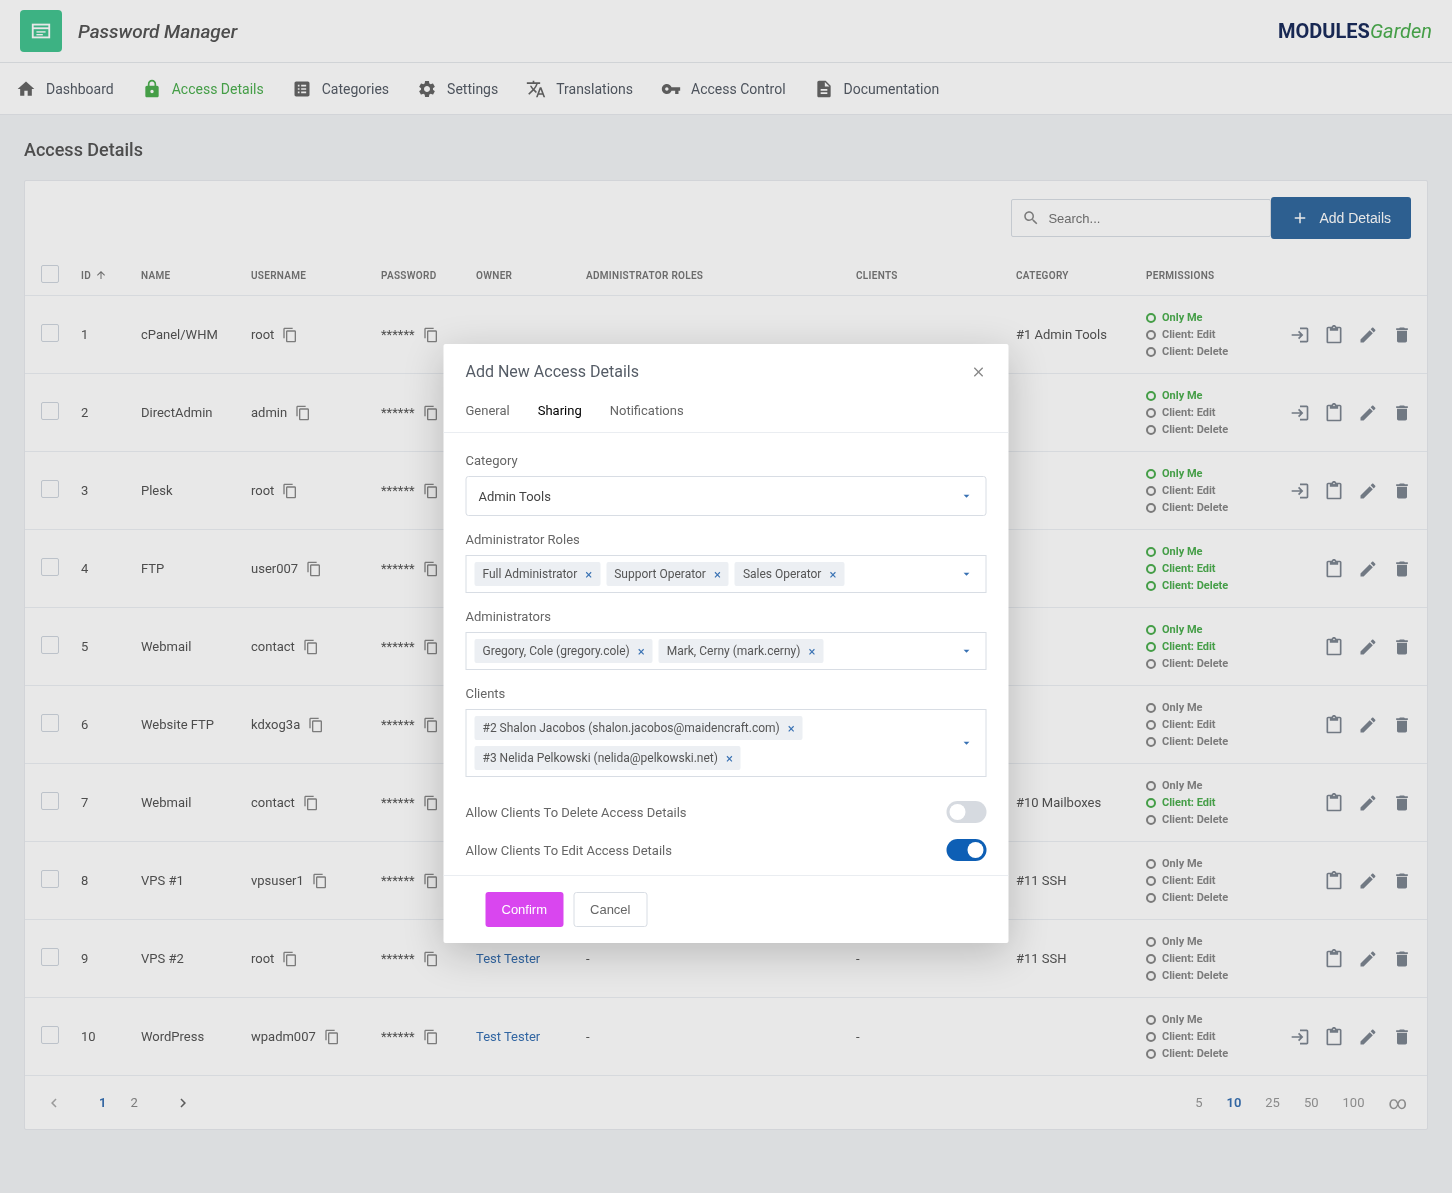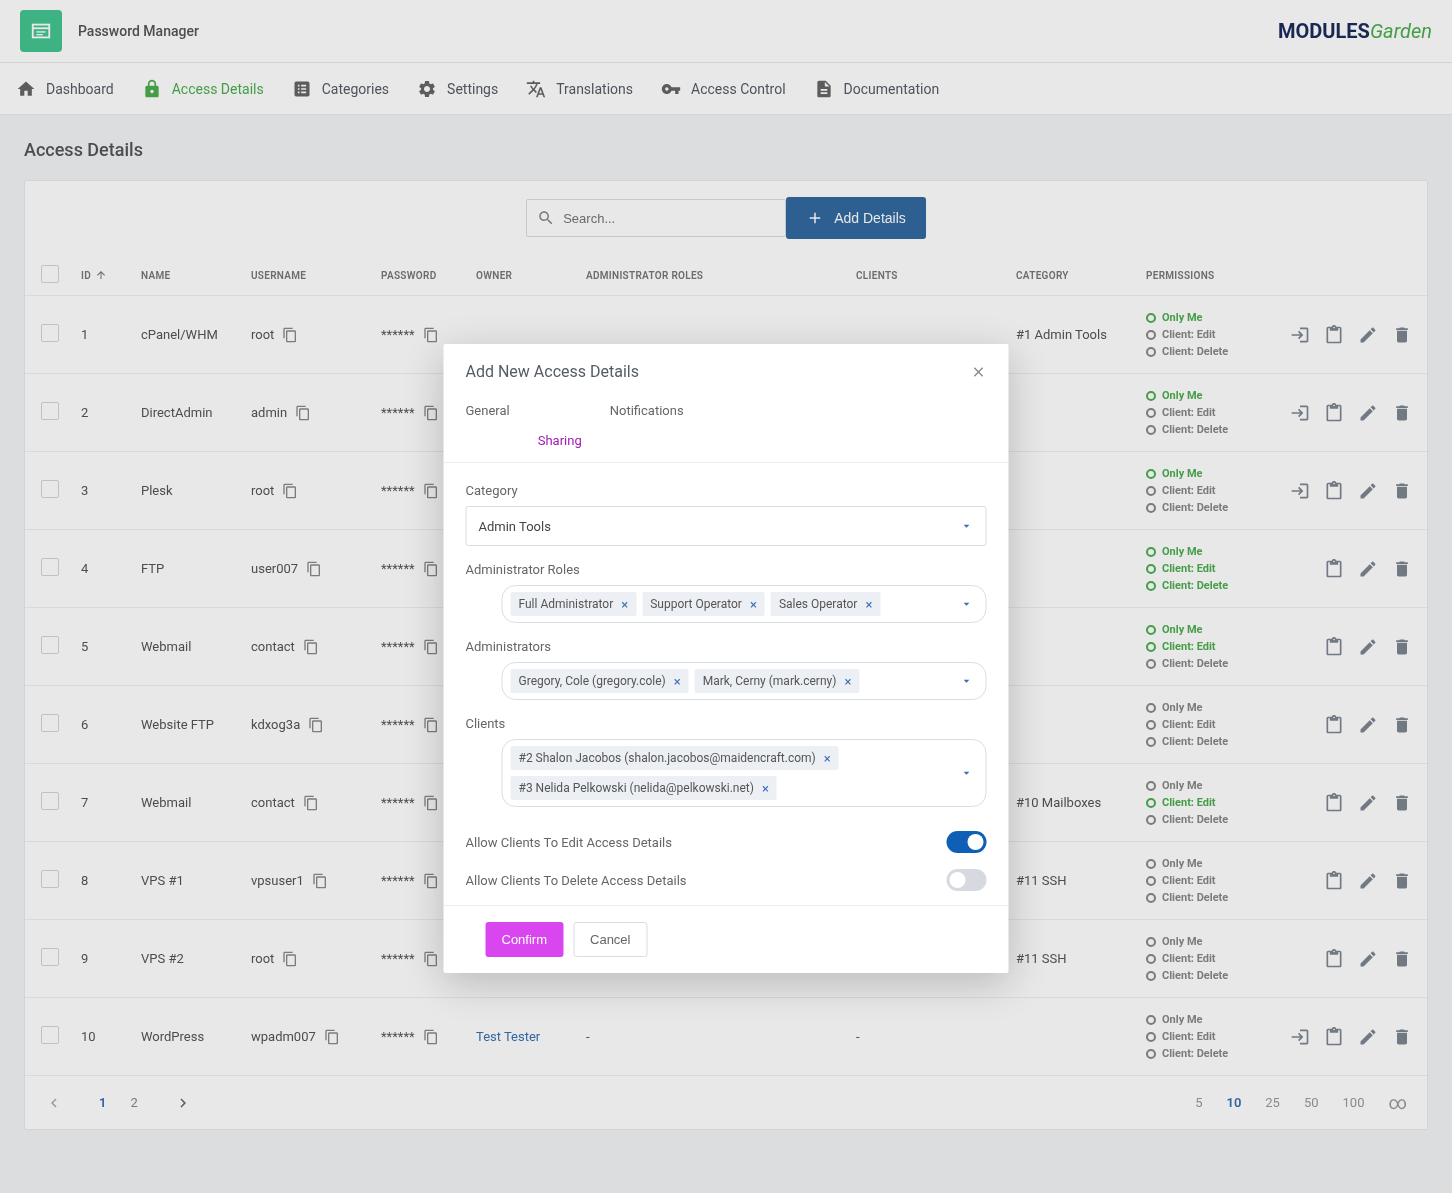--- a/index.html
+++ b/index.html
@@ -28,21 +28,21 @@
   justify-content: space-between;
   padding: 0 20px;
   border-bottom: 1px solid #e5e8ec;
 }
 .header-left { display: flex; align-items: center; gap: 16px; }
 .app-icon {
   width: 42px; height: 42px; background: #44c491;
   border-radius: 4px; display: flex; align-items: center; justify-content: center;
 }
 .app-icon svg { fill: #fff; }
-.app-title { font-size: 14px; color: #555; font-weight: 500; }
+.app-title { font-size: 19px; color: #555; font-weight: 500; font-style: italic; }
 .logo { font-weight: 700; font-size: 20px; }
 .logo-m { color: #1b2c5c; }
 .logo-g { color: #4cae4f; font-style: italic; font-weight: 400; }
 
 .nav {
   background: #fff;
   border-bottom: 1px solid #e7eaee;
   display: flex;
   align-items: center;
   height: 52px;
@@ -59,21 +59,21 @@
 .nav-item.active .ico { fill: #4cae4f; }
 
 .page { padding: 24px; }
 .page-title { font-size: 18px; color: #555; margin-bottom: 20px; font-weight: 500;}
 .panel {
   background: #fff; border-radius: 2px;
   border: 1px solid #e7eaee;
   padding: 0;
 }
 .panel-head {
-  display: flex; align-items: center; justify-content: center;
+  display: flex; align-items: center; justify-content: flex-end;
   padding: 16px;
 }
 .search-box {
   display: flex; align-items: center; gap: 8px;
   border: 1px solid #d8dde4; border-radius: 2px;
   width: 260px; height: 38px; padding: 0 10px;
 }
 .search-box input { border: none; outline: none; font-size: 13px; flex: 1; background: transparent; }
 .search-box svg { fill: #888; }
 .btn-add {
@@ -139,38 +139,37 @@
   border-radius: 2px;
 }
 .modal-head {
   display: flex; align-items: center; justify-content: space-between;
   padding: 18px 22px 14px;
 }
 .modal-title { font-size: 16px; color: #555c66; font-weight: 400; }
 .close-x { width: 16px; height: 16px; fill: #888; cursor: pointer; }
 .modal-tabs { display: flex; gap: 28px; padding: 0 22px; border-bottom: 1px solid #eaedf1; }
 .modal-tab { padding: 8px 0 14px; font-size: 13px; color: #666; cursor: pointer; }
-.modal-tab.active { color: #a21caf; margin-top: 30px; }
+.modal-tab.active { color: #000000; }
 .modal-body { padding: 20px 22px 6px; }
 .form-group { margin-bottom: 16px; }
 .form-label { font-size: 13px; color: #666; display: block; margin-bottom: 8px; }
 .select-box {
   border: 1px solid #d8dde4; border-radius: 3px;
   padding: 10px 12px;
   display: flex; align-items: center; justify-content: space-between;
   min-height: 40px;
 }
 .select-box .chev { fill: #3871b3; width: 14px; height: 14px; }
 .select-val { color: #444; }
 .multi-select {
-  border: 1px solid #d8dde4; border-radius: 14px;
+  border: 1px solid #d8dde4; border-radius: 0;
   padding: 6px 8px;
   display: flex; align-items: flex-start; justify-content: space-between;
   position: relative;
-  margin-left: 36px;
 }
 .chips { display: flex; flex-wrap: wrap; gap: 6px; flex: 1; }
 .chip {
   background: #eceff3; border-radius: 2px;
   padding: 5px 8px; font-size: 12px; color: #555;
   display: flex; align-items: center; gap: 8px;
 }
 .chip-x { color: #3871b3; cursor: pointer; font-size: 13px; line-height: 1;}
 .multi-chev { fill: #3871b3; width: 14px; height: 14px; align-self: center; margin-left: 8px; margin-right: 4px;}
 .toggle-row {
@@ -879,30 +878,30 @@
                 <span>#3 Nelida Pelkowski (nelida@pelkowski.net)</span>
                 <span class="chip-x">×</span>
               </div>
             </div>
           <svg class="multi-chev" viewBox="0 0 24 24">
               <path d="M7 10l5 5 5-5z"></path>
             </svg>
         </div>
       </div>
       <div class="toggle-row">
+        <span class="toggle-label">Allow Clients To Delete Access Details</span>
+        <div class="toggle off">
+            <div class="knob"></div>
+          </div>
+      </div>
+      <div class="toggle-row">
         <span class="toggle-label">Allow Clients To Edit Access Details</span>
         <div class="toggle on">
             <div class="knob"></div>
           </div>
       </div>
-      <div class="toggle-row">
-        <span class="toggle-label">Allow Clients To Delete Access Details</span>
-        <div class="toggle off">
-            <div class="knob"></div>
-          </div>
-      </div>
     </div>
     <div class="modal-foot">
       <button class="btn-confirm">Confirm</button>
       <button class="btn-cancel">Cancel</button>
     </div>
   </div>
 </div>
 
 </body></html>

